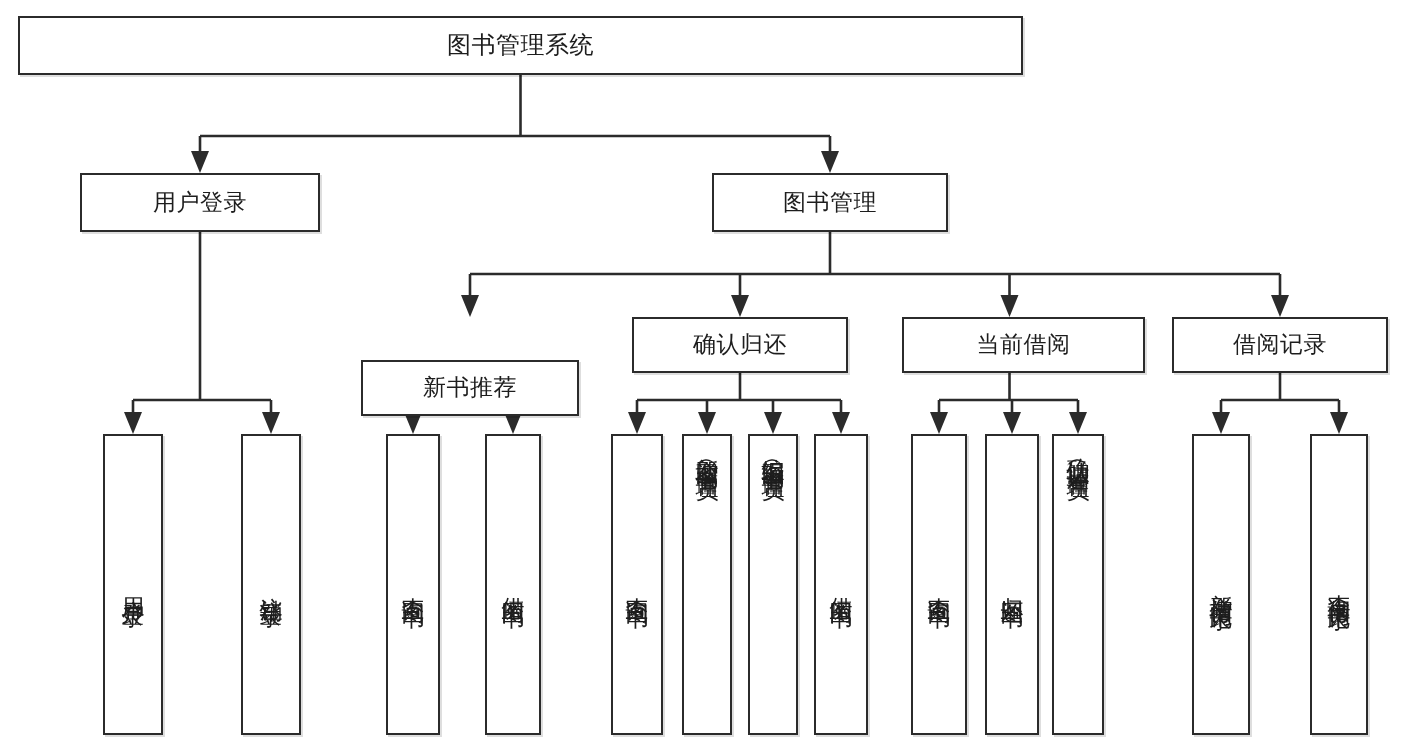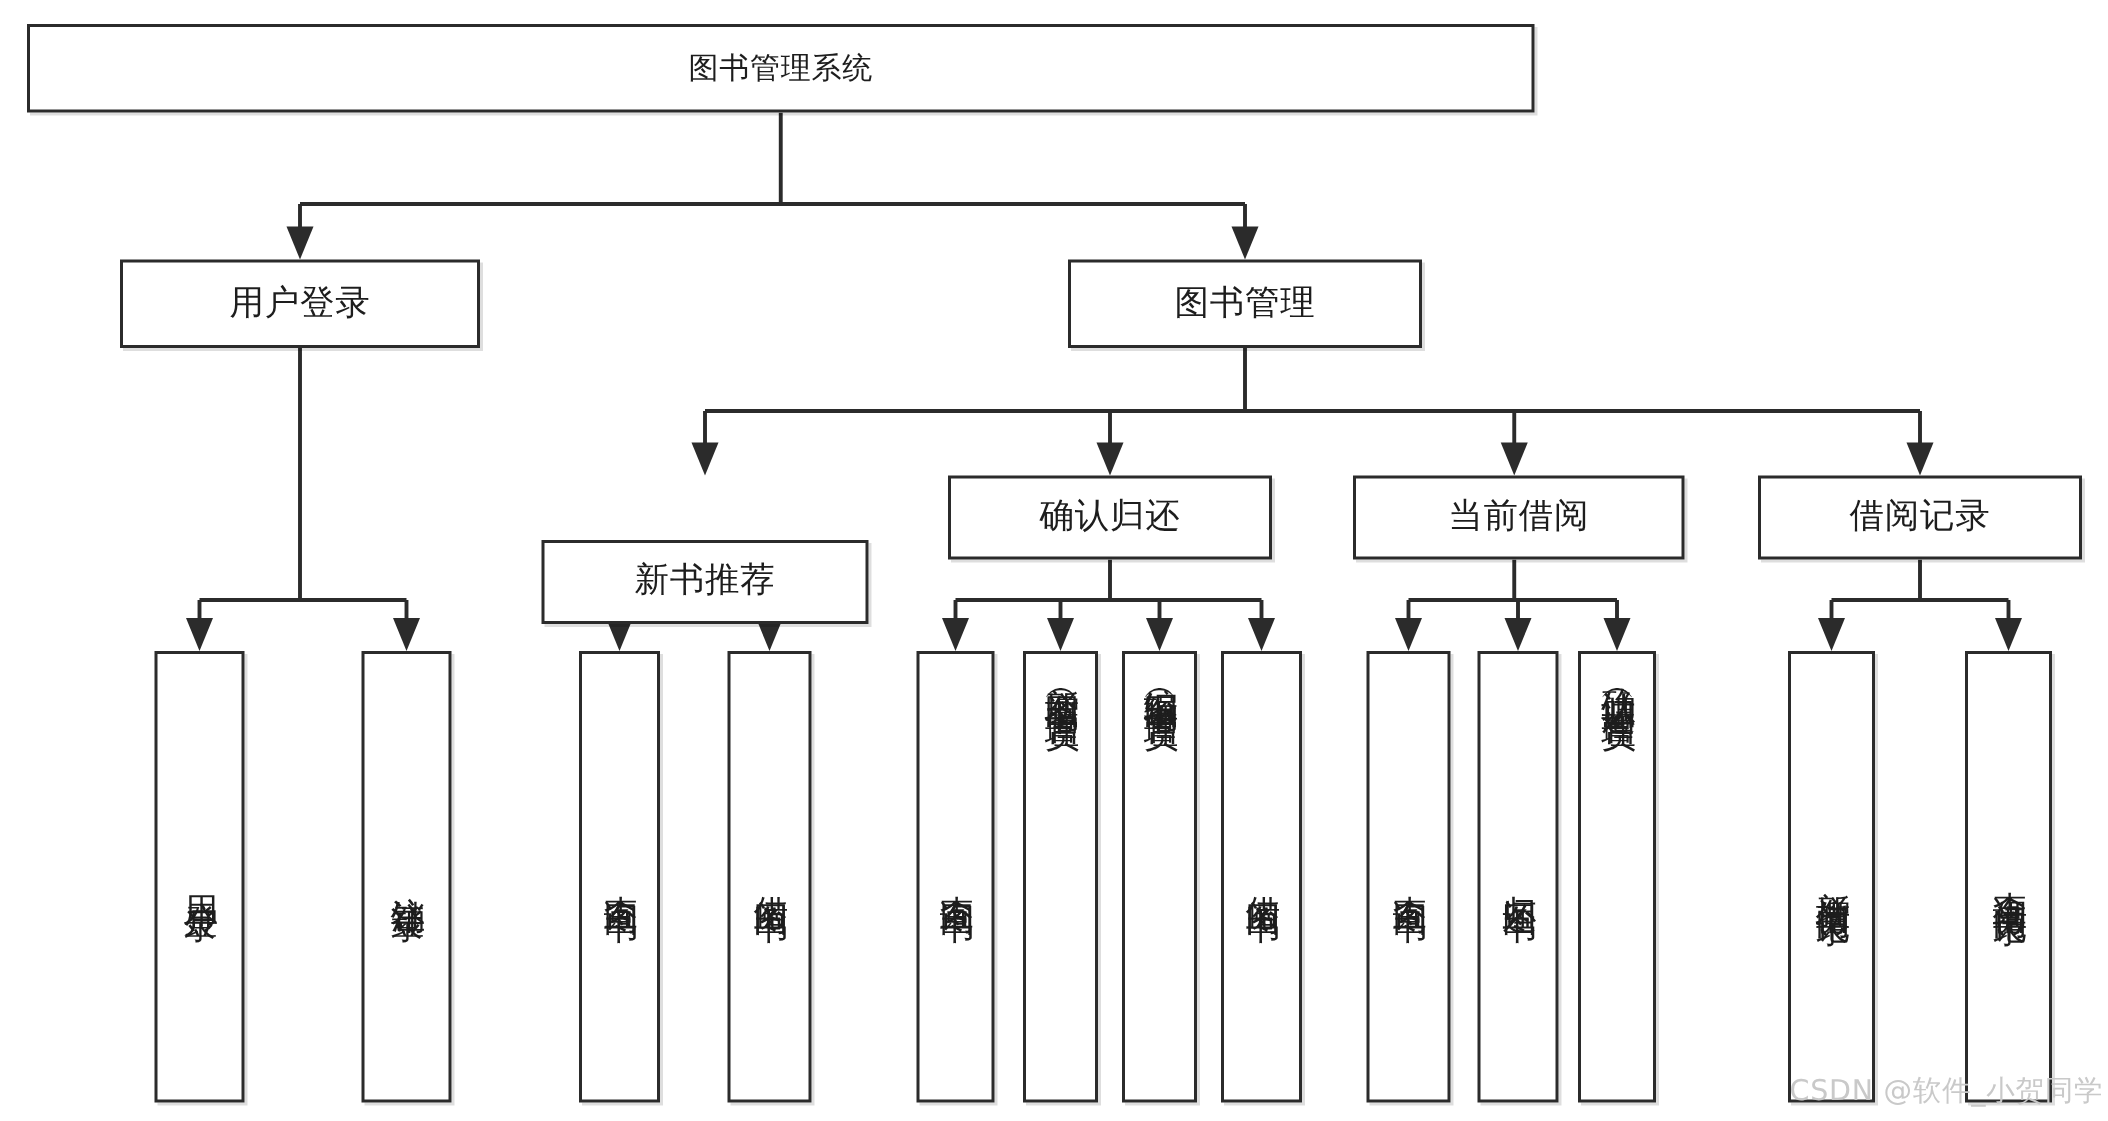--- a/index.html
+++ b/index.html
@@ -44,21 +44,21 @@
     color: #1d1d1d;
     line-height: 1.12;
     white-space: nowrap;
     letter-spacing: 0.5px;
   }
 
   
   .node.horiz .node-label {
     font-size: 23px;
   }
-  .node.tier0 .node-label { font-size: 20px; }
+  .node.tier0 .node-label { font-size: 24px; }
 
   
   .node.vert .node-label {
     writing-mode: vertical-rl;
     text-orientation: upright;
     font-size: 23px;
     letter-spacing: 3px;
     line-height: 1;
     align-items: center;
     justify-content: flex-start;
@@ -167,21 +167,21 @@
       </div>
       <div class="node horiz tier1" style="left: 712px; top: 173px; width: 236px; height: 59px; padding-left: 32px;">
         <div class="node-label">图书管理</div>
       </div>
       <div class="node horiz tier2" style="left: 361px; top: 317px; width: 218px; height: 56px; margin-top: 43px;">
         <div class="node-label">新书推荐</div>
       </div>
       <div class="node horiz tier2" style="left: 632px; top: 317px; width: 216px; height: 56px;">
         <div class="node-label">确认归还</div>
       </div>
-      <div class="node horiz tier2" style="left: 902px; top: 317px; width: 221px; height: 56px;">
+      <div class="node horiz tier2" style="left: 902px; top: 317px; width: 243px; height: 56px;">
         <div class="node-label">当前借阅</div>
       </div>
       <div class="node horiz tier2" style="left: 1172px; top: 317px; width: 216px; height: 56px; padding-left: 48px;">
         <div class="node-label">借阅记录</div>
       </div>
       <div class="node vert tier3 center-text" style="left: 103px; top: 434px; width: 60px; height: 301px;">
         <div class="node-label">用户登录</div>
       </div>
       <div class="node vert tier3 center-text" style="left: 241px; top: 434px; width: 60px; height: 301px;">
         <div class="node-label">注销登录</div>
@@ -213,14 +213,13 @@
       <div class="node vert tier3" style="left: 1052px; top: 434px; width: 52px; height: 301px;">
         <div class="node-label">确认归还（管理员）</div>
       </div>
       <div class="node vert tier3 center-text" style="left: 1192px; top: 434px; width: 58px; height: 301px;">
         <div class="node-label">新增借阅记录</div>
       </div>
       <div class="node vert tier3 center-text" style="left: 1310px; top: 434px; width: 58px; height: 301px;">
         <div class="node-label">查询借阅记录</div>
       </div>
     </div>
-  <div id="watermark" style="left: 1193px; top: 714px;">CSDN @软件_小贺同学</div>
 </div>
 
 </body></html>

